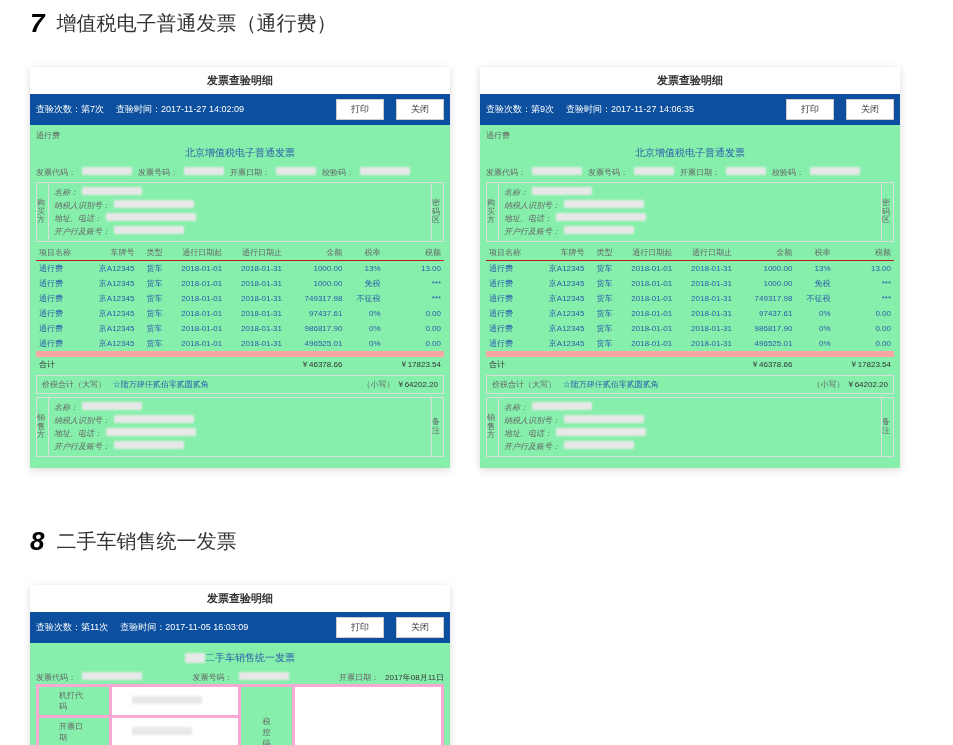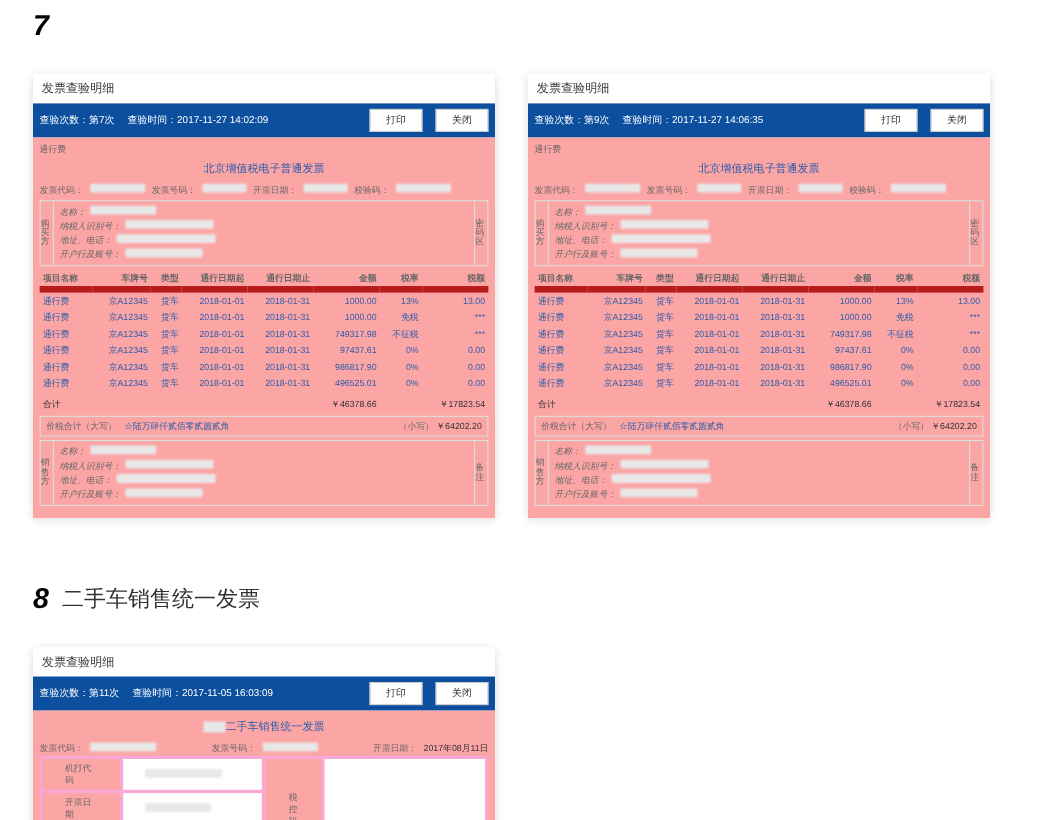--- a/index.html
+++ b/index.html
@@ -6,59 +6,60 @@
   body { background: #fff; font-family: "Microsoft YaHei", Arial, sans-serif; color: #333; width: 953px; }
   
   .section-header { display: flex; align-items: center; gap: 12px; padding: 8px 30px; }
   .section-num { font-size: 26px; font-style: italic; font-weight: bold; color: #000; }
   .section-title { font-size: 20px; font-weight: 500; color: #333; }
   
   .cards-row { display: flex; gap: 30px; padding: 20px 30px 50px 30px; }
   .card { width: 420px; background: #fff; box-shadow: 0 2px 8px rgba(0,0,0,0.15); }
   .card-wide { width: 420px; }
   
-  .card-title { font-size: 11px; font-weight: normal; padding: 6px 8px; color: #333; }
+  .card-title { font-size: 11px; font-weight: bold; padding: 6px 8px; color: #333; text-align: center; }
   .blue-bar { background: #0b4f9e; color: #fff; display: flex; align-items: center; padding: 5px 6px; font-size: 9px; gap: 12px; }
   .blue-spacer { flex: 1; }
   .btn { background: #fff; color: #333; border: 1px solid #ccc; padding: 3px 14px; font-size: 9px; cursor: pointer; }
   
-  .inv-content { padding: 4px 6px 8px 6px; font-size: 8px; background: #fca5a5; }
+  .inv-content { padding: 4px 6px 8px 6px; font-size: 8px; background: #86efac; }
   .inv-heading { text-align: center; color: #2b5cab; font-size: 10px; padding: 4px 0 6px 0; }
   .inv-row { display: flex; gap: 6px; padding: 1px 0; }
   .blur { background: #e8e8e8; display: inline-block; height: 8px; border-radius: 1px; filter: blur(1px); }
   .lbl { color: #666; white-space: nowrap; }
   
   .party-box { display: flex; border: 1px solid #ddd; margin: 3px 0; }
   .party-left { width: 12px; border-right: 1px solid #ddd; display: flex; flex-direction: column; align-items: center; justify-content: center; font-size: 8px; color: #666; line-height: 1.1; }
   .party-mid { flex: 1; padding: 3px 5px; }
   .party-mid > div { display: flex; gap: 4px; padding: 1px 0; font-style: italic; }
   .party-right { width: 12px; border-left: 1px solid #ddd; display: flex; flex-direction: column; align-items: center; justify-content: center; font-size: 8px; color: #666; line-height: 1.1; }
   
   table.items { width: 100%; border-collapse: collapse; font-size: 8px; }
-  table.items th { color: #666; font-weight: bold; padding: 2px 3px; text-align: right; border-bottom: 6px solid #b91c1c; }
+  table.items th { color: #666; font-weight: normal; padding: 2px 3px; text-align: right; border-bottom: 1px solid #b91c1c; }
   table.items th:first-child { text-align: left; }
   table.items td { padding: 2px 3px; text-align: right; color: #2b5cab; }
   table.items td:first-child { text-align: left; }
-  table.items .sum td { color: #333; border-top: 4px solid #fca5a5; }
+  table.items .sum td { color: #333; border-top: 6px solid #fca5a5; }
   
   .tax-line { display: flex; border: 1px solid #ddd; padding: 3px 5px; margin: 3px 0; justify-content: center; }
   .tax-line .left { flex: 1; }
   .tax-line .cn { color: #2b5cab; }
   .tax-line .right { }
   
   
   table.uc { width: 100%; border-collapse: collapse; font-size: 8px; }
   table.uc td { border: 3px solid #f9a8d4; padding: 3px 20px; color: #666; }
   table.uc .v { background: #fff; }
 </style>
 </head>
 <body>
 
 <div class="section-header">
   <span class="section-num">7</span>
+  <span class="section-title">增值税电子普通发票（通行费）</span>
 </div>
 
 <div class="cards-row">
 
   <div class="card">
     <div class="card-title">发票查验明细</div>
     <div class="blue-bar">
       <span><span>查验次数：</span><span>第7次</span></span>
       <span><span>查验时间：</span><span>2017-11-27 14:02:09</span></span>
       <span class="blue-spacer"></span>

